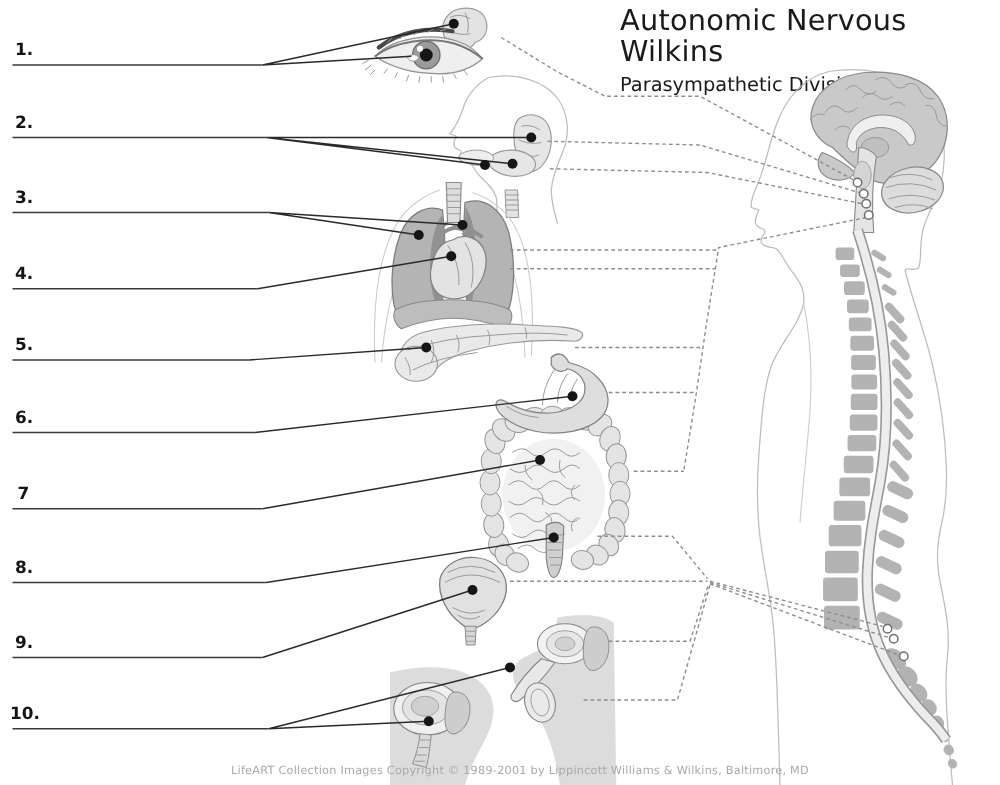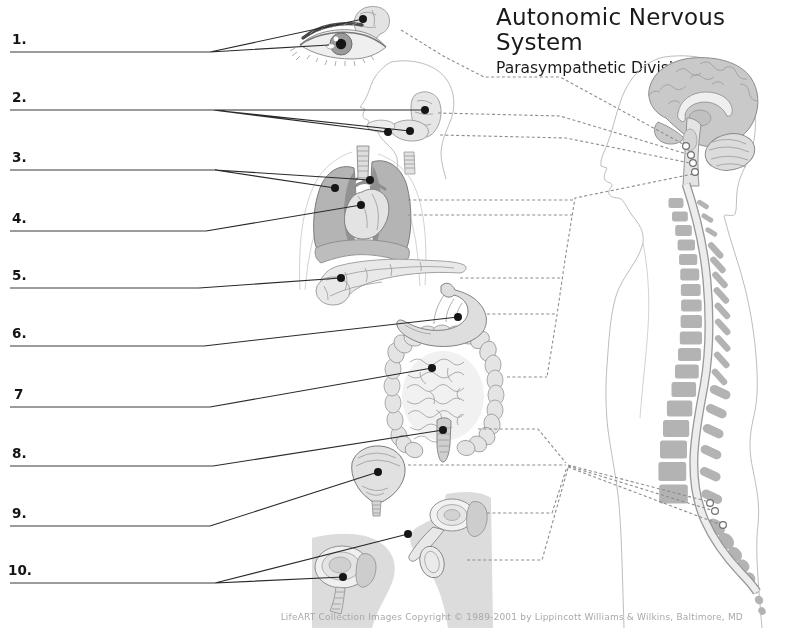--- a/index.html
+++ b/index.html
@@ -1,41 +1,41 @@
 <!DOCTYPE html>
 <html><head>
 <meta charset="utf-8">
 <style>
   html,body{margin:0;padding:0;background:#fff;}
   .page{position:relative;width:800px;height:628px;background:#fff;overflow:hidden;
         font-family:"DejaVu Sans","Liberation Sans",sans-serif;}
   .titleblock{position:absolute;left:496px;top:5px;}
   .title{font-size:23px;color:#1a1a1a;letter-spacing:.2px;line-height:1.1;}
   .subtitle{font-size:15.5px;color:#1a1a1a;margin-top:3px;}
-  .footer{position:absolute;left:143px;top:612px;width:600px;text-align:right;
+  .footer{position:absolute;left:116px;top:612px;width:600px;text-align:center;
           font-size:9px;color:#a9a9a9;letter-spacing:.2px;}
   svg{position:absolute;left:0;top:0;}
   text.lbl{font-size:13.5px;font-weight:bold;fill:#141414;}
   .blank{stroke:#3a3a3a;stroke-width:1.1;}
   .leader{stroke:#2a2a2a;stroke-width:1.1;fill:none;}
   .dot{fill:#161616;}
   .dash{stroke:#8d8d8d;stroke-width:1.1;fill:none;stroke-dasharray:3 2.4;}
   .nuc{fill:#fff;stroke:#6f6f6f;stroke-width:1.2;}
   .sil{stroke:#bdbdbd;stroke-width:1;fill:none;}
   .faint{stroke:#cdcdcd;stroke-width:0.9;fill:none;}
   .inner{stroke:#9a9a9a;stroke-width:0.8;fill:none;}
   #spine-bodies rect,#spine-processes rect,.vert{fill:#b3b3b3;}
 </style>
 </head>
 <body>
 
 <div class="page">
 
   <div class="titleblock">
-    <div class="title">Autonomic Nervous System</div>
+    <div class="title">Autonomic Nervous Wilkins</div>
     <div class="subtitle">Parasympathetic Division</div>
   </div>
 
   <svg width="800" height="628" viewBox="0 0 800 628">
 
     <g>
       <path class="sil" d="M664,57 C642,62 628,80 621,100 C615,116 613,130 607,145 C604,152 600,160 601,166 L607,168 C605,173 603,177 605,180 C609,184 612,182 612,186 C610,189 608,191 609,194 C612,199 618,197 621,199 C626,203 628,211 635,219 C641,227 644,233 643,243 C638,263 622,276 616,296 C610,316 609,340 607,365 C605,392 606,412 608,430 C611,452 615,470 618,495 C621,520 622,560 624,628"></path>
       <path class="sil" d="M664,57 C700,52 736,62 750,95 C758,113 757,140 748,160 C743,172 738,180 737,192 C736,202 737,209 735,214 C731,218 726,213 724,216 C730,241 740,266 746,292 C752,318 756,345 757,372 C758,395 756,408 753,420 C749,438 749,452 753,470 C757,490 760,505 758,525 C755,550 758,580 762,628"></path>
       <path class="faint" d="M643,243 C648,268 650,298 648,328 C646,358 642,390 640,418"></path>
     </g>

